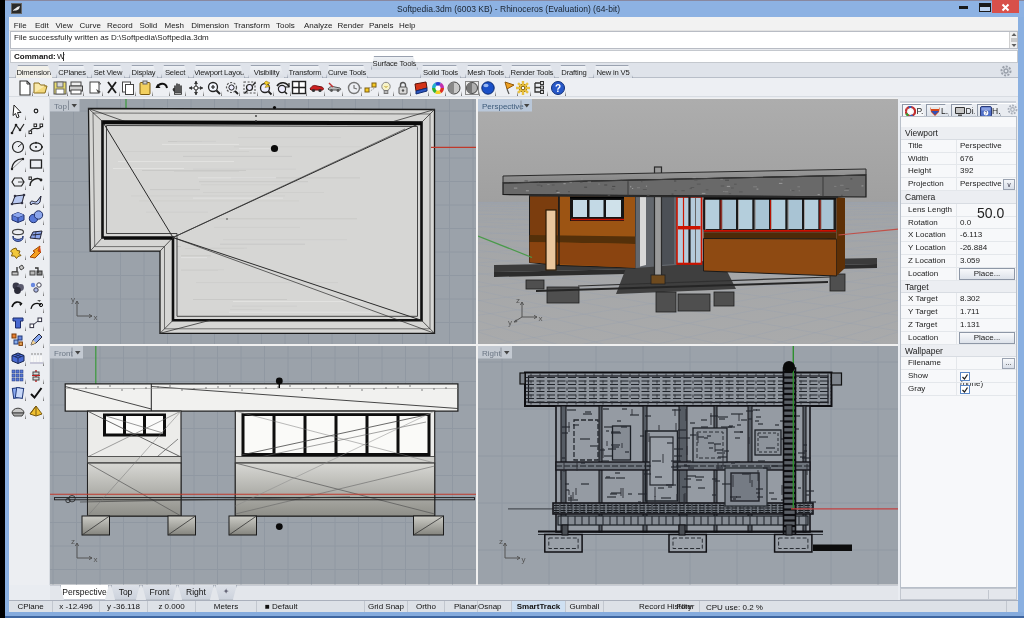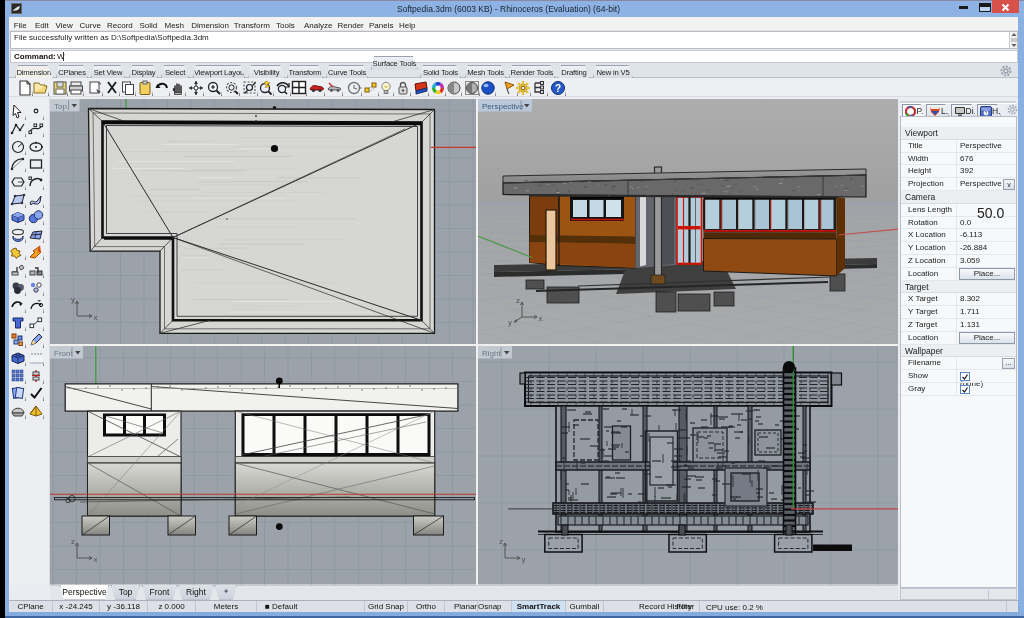--- a/index.html
+++ b/index.html
@@ -1503,21 +1503,21 @@
     <div style="position:absolute;right:1px;top:1px;width:26px;height:9px;border-left:1px solid #c2c7cf"></div>
   </div>
 <div style="position:absolute;left:49.5px;top:584.5px;width:848.5px;height:15.5px;background:#e3e6eb;border-top:1px solid #c8ccd4;box-sizing:border-box"></div>
 <div style="position:absolute;left:60px;top:584.5px;width:49px;height:15px;background:#ffffff;border:1px solid #9aa2b0;border-top:none;box-sizing:border-box;clip-path:polygon(0 0, 100% 0, calc(100% - 4px) 100%, 4px 100%);font-size:8.5px;color:#111;text-align:center;line-height:14px">Perspective</div>
 <div style="position:absolute;left:111px;top:584.5px;width:29px;height:15px;background:linear-gradient(#dde1e8,#cdd3dd);border:1px solid #9aa2b0;border-top:none;box-sizing:border-box;clip-path:polygon(0 0, 100% 0, calc(100% - 4px) 100%, 4px 100%);font-size:8.5px;color:#111;text-align:center;line-height:14px">Top</div>
 <div style="position:absolute;left:142px;top:584.5px;width:35px;height:15px;background:linear-gradient(#dde1e8,#cdd3dd);border:1px solid #9aa2b0;border-top:none;box-sizing:border-box;clip-path:polygon(0 0, 100% 0, calc(100% - 4px) 100%, 4px 100%);font-size:8.5px;color:#111;text-align:center;line-height:14px">Front</div>
 <div style="position:absolute;left:178px;top:584.5px;width:36px;height:15px;background:linear-gradient(#dde1e8,#cdd3dd);border:1px solid #9aa2b0;border-top:none;box-sizing:border-box;clip-path:polygon(0 0, 100% 0, calc(100% - 4px) 100%, 4px 100%);font-size:8.5px;color:#111;text-align:center;line-height:14px">Right</div>
 <div style="position:absolute;left:215px;top:584.5px;width:22px;height:15px;background:linear-gradient(#dde1e8,#cdd3dd);border:1px solid #9aa2b0;border-top:none;box-sizing:border-box;clip-path:polygon(0 0,100% 0,calc(100% - 4px) 100%,4px 100%);color:#667;font-size:8px;text-align:center;line-height:14px">✦</div>
 <div style="position:absolute;left:9px;top:600px;width:1010px;height:12px;background:#dde1e7;border-top:1px solid #aab0bc;box-sizing:border-box"></div>
 <div style="position:absolute;left:9px;top:601px;width:44px;height:11px;font-size:8px;color:#111;text-align:center;line-height:12px;border-right:1px solid #c2c7cf;box-sizing:border-box;overflow:hidden">CPlane</div>
-<div style="position:absolute;left:53px;top:601px;width:47px;height:11px;font-size:8px;color:#111;text-align:center;line-height:12px;border-right:1px solid #c2c7cf;box-sizing:border-box;overflow:hidden">x -24.245</div>
+<div style="position:absolute;left:53px;top:601px;width:47px;height:11px;font-size:8px;color:#111;text-align:center;line-height:12px;border-right:1px solid #c2c7cf;box-sizing:border-box;overflow:hidden">x -12.496</div>
 <div style="position:absolute;left:100px;top:601px;width:48px;height:11px;font-size:8px;color:#111;text-align:center;line-height:12px;border-right:1px solid #c2c7cf;box-sizing:border-box;overflow:hidden">y -36.118</div>
 <div style="position:absolute;left:148px;top:601px;width:48px;height:11px;font-size:8px;color:#111;text-align:center;line-height:12px;border-right:1px solid #c2c7cf;box-sizing:border-box;overflow:hidden">z 0.000</div>
 <div style="position:absolute;left:196px;top:601px;width:61px;height:11px;font-size:8px;color:#111;text-align:center;line-height:12px;border-right:1px solid #c2c7cf;box-sizing:border-box;overflow:hidden">Meters</div>
 <div style="position:absolute;left:257px;top:601px;width:108px;height:11px;font-size:8px;color:#111;text-align:left;padding-left:8px;line-height:12px;border-right:1px solid #c2c7cf;box-sizing:border-box;overflow:hidden">■ Default</div>
 <div style="position:absolute;left:365px;top:601px;width:43px;height:11px;font-size:8px;color:#111;text-align:center;line-height:12px;border-right:1px solid #c2c7cf;box-sizing:border-box;overflow:hidden">Grid Snap</div>
 <div style="position:absolute;left:408px;top:601px;width:37px;height:11px;font-size:8px;color:#111;text-align:center;line-height:12px;border-right:1px solid #c2c7cf;box-sizing:border-box;overflow:hidden">Ortho</div>
 <div style="position:absolute;left:445px;top:601px;width:33px;height:11px;font-size:8px;color:#111;text-align:right;line-height:12px;border-right:1px solid #c2c7cf;box-sizing:border-box;overflow:hidden">Planar</div>
 <div style="position:absolute;left:478px;top:601px;width:34px;height:11px;font-size:8px;color:#111;line-height:12px;border-right:1px solid #c2c7cf;box-sizing:border-box;overflow:hidden">Osnap</div>
 <div style="position:absolute;left:512px;top:601px;width:54px;height:11px;font-size:8px;color:#111;text-align:center;line-height:12px;border-right:1px solid #c2c7cf;box-sizing:border-box;overflow:hidden;font-weight:bold;background:#cfe0f2">SmartTrack</div>
 <div style="position:absolute;left:566px;top:601px;width:38px;height:11px;font-size:8px;color:#111;text-align:center;line-height:12px;border-right:1px solid #c2c7cf;box-sizing:border-box;overflow:hidden">Gumball</div>

